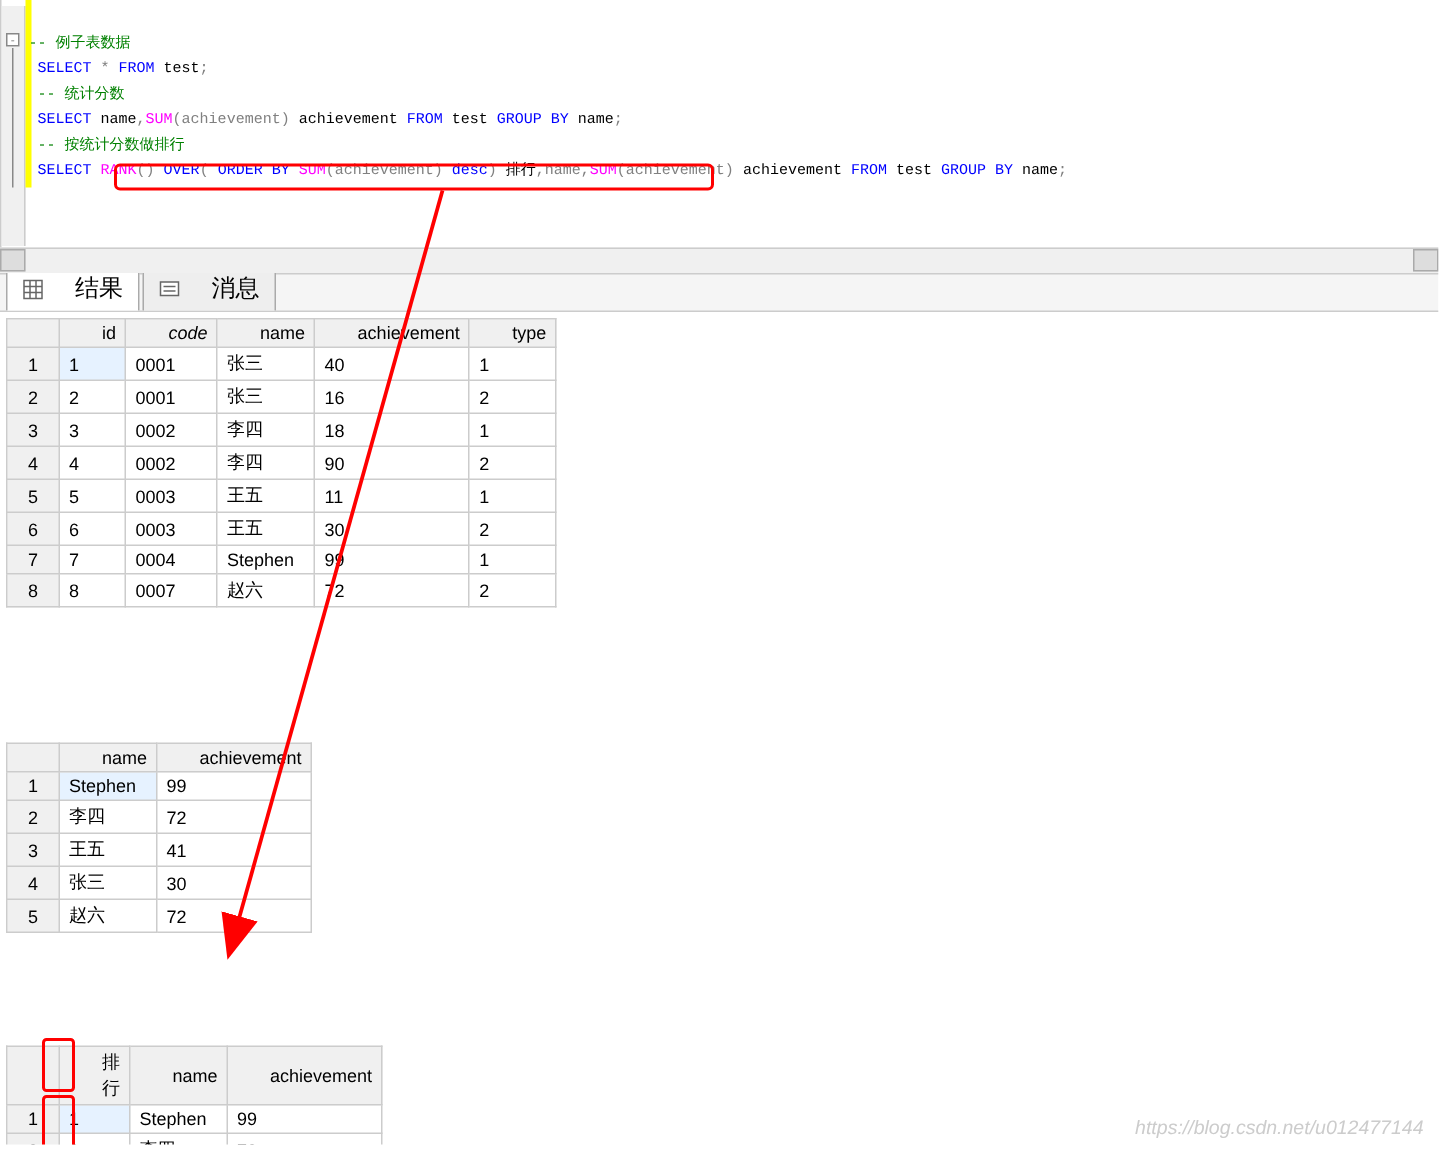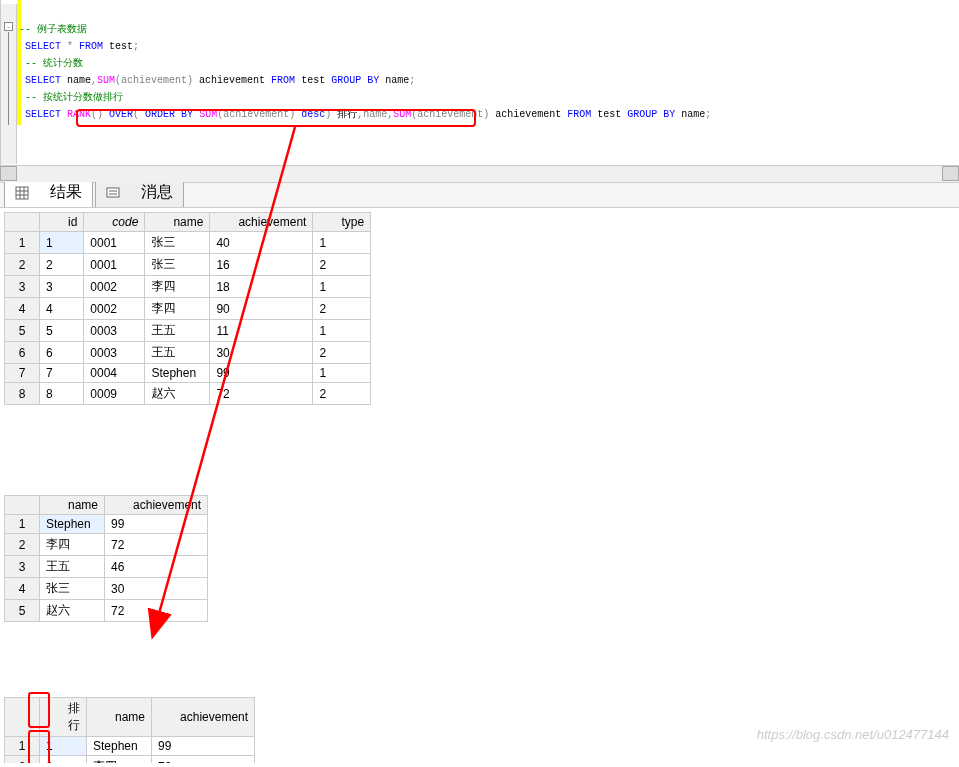--- a/index.html
+++ b/index.html
@@ -41,21 +41,21 @@
     .col-code { width: 40px; font-style: italic; }
     .col-name { width: 55px; }
     .col-ach { width: 80px; }
     .col-type { width: 35px; }
     .col-rank { width: 32px; }
     
     .arrow-svg { position: absolute; left: 145px; top: 125px; width: 160px; height: 520px; pointer-events: none; z-index: 10; }
     
     .red-box2 { position: absolute; border: 2px solid #ff0000; border-radius: 3px; }
     
-    .watermark { position: absolute; right: 10px; bottom: 25px; color: #ccc; font-size: 13px; font-style: italic; }
+    .watermark { position: absolute; right: 10px; bottom: 8px; color: #ccc; font-size: 13px; font-style: italic; }
   </style>
 </head>
 <body>
 
 <div class="editor-pane">
   <div class="gutter">
     <div class="collapse-box" style="top:18px;">-</div>
     <div class="collapse-line" style="top:28px;height:93px;"></div>
   </div>
   <div class="yellow-bar"></div>
@@ -166,21 +166,21 @@
           <td class="rownum">7</td>
           <td>7</td>
           <td>0004</td>
           <td>Stephen</td>
           <td>99</td>
           <td>1</td>
         </tr>
         <tr>
           <td class="rownum">8</td>
           <td>8</td>
-          <td>0009</td>
+          <td>0007</td>
           <td>赵六</td>
           <td>72</td>
           <td>2</td>
         </tr>
       </tbody>
   </table>
 
   <div style="height:70px;"></div>
 
   <table class="grid">
@@ -198,21 +198,21 @@
           <td>99</td>
         </tr>
         <tr>
           <td class="rownum">2</td>
           <td>李四</td>
           <td>72</td>
         </tr>
         <tr>
           <td class="rownum">3</td>
           <td>王五</td>
-          <td>46</td>
+          <td>41</td>
         </tr>
         <tr>
           <td class="rownum">4</td>
           <td>张三</td>
           <td>30</td>
         </tr>
         <tr>
           <td class="rownum">5</td>
           <td>赵六</td>
           <td>72</td>

